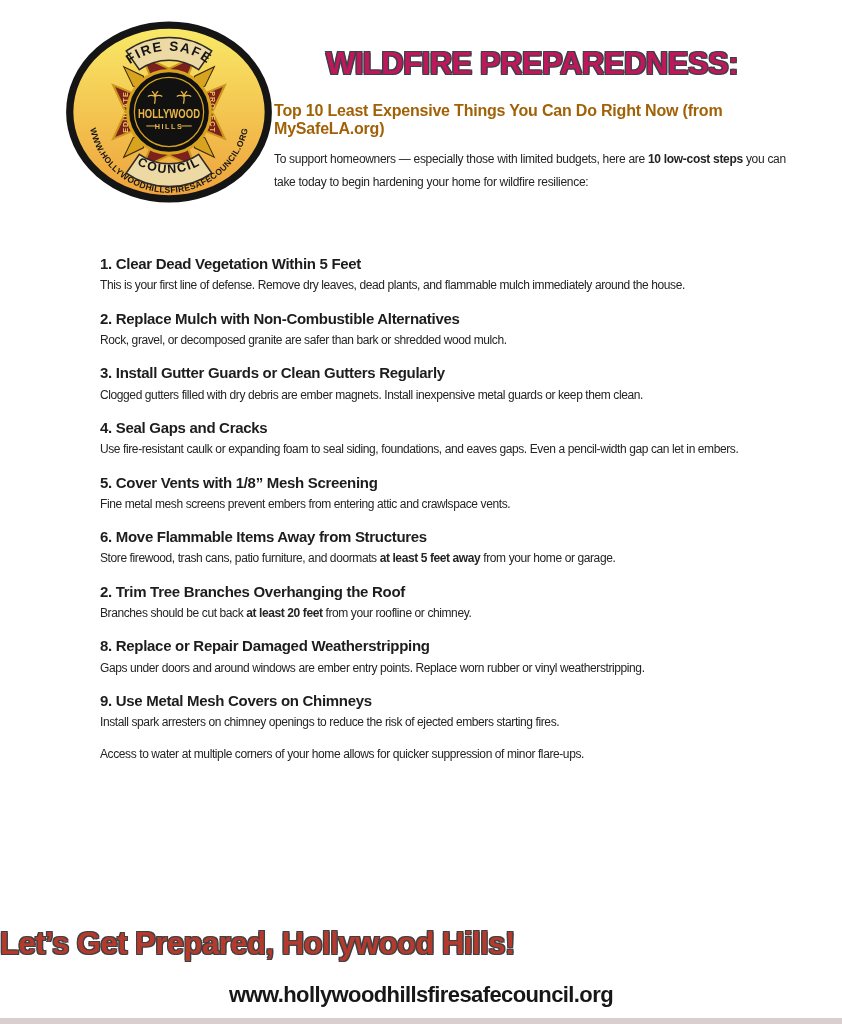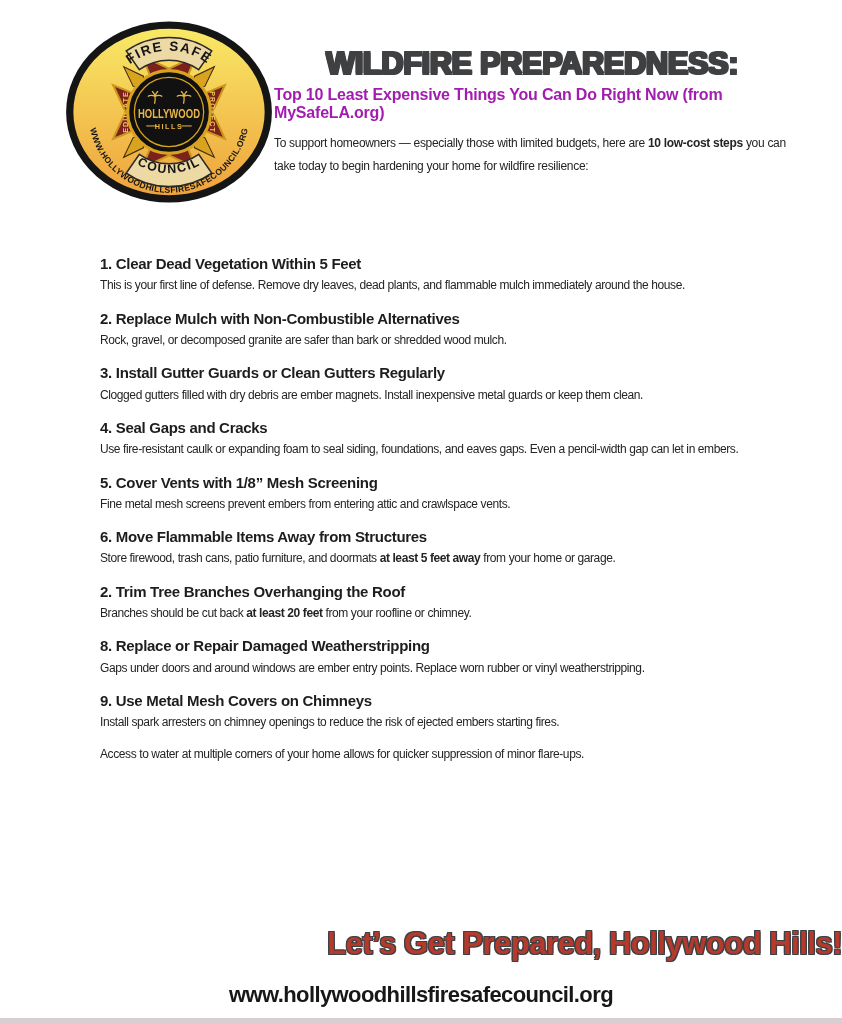--- a/index.html
+++ b/index.html
@@ -4,32 +4,32 @@
 <style>
   html,body{margin:0;padding:0;}
   body{
     width:842px;height:1024px;position:relative;background:#ffffff;
     font-family:"Liberation Sans",sans-serif;color:#202020;overflow:hidden;
   }
   .logo-wrap{position:absolute;left:64px;top:21px;width:210px;height:182px;}
   .header-text{position:absolute;left:274px;top:46px;width:516px;}
   .page-title{
     margin:0;text-align:center;font-size:31px;font-weight:bold;letter-spacing:-0.5px;
-    color:#404040;
+    color:#be185d;
     text-shadow:-1.2px -1.2px 0 #3d4045,1.2px -1.2px 0 #3d4045,-1.2px 1.2px 0 #3d4045,1.2px 1.2px 0 #3d4045;
   }
-  .subtitle{margin:4px 0 0;font-size:16px;font-weight:bold;letter-spacing:-0.2px;color:#a21caf;}
+  .subtitle{margin:20px 0 0;font-size:16px;font-weight:bold;letter-spacing:-0.2px;color:#a16207;}
   .intro{margin:10px 0 0;font-size:12px;line-height:1.9;letter-spacing:-0.3px;color:#242424;}
   .b{font-weight:bold;}
   .tips{position:absolute;left:56px;top:252px;width:736px;margin-left:44px;}
   .item{margin-bottom:11px;}
   .item-heading{font-size:15px;font-weight:bold;line-height:1.55;letter-spacing:-0.3px;color:#1d1d1d;}
   .item-body{font-size:12px;line-height:1.7;letter-spacing:-0.4px;color:#242424;}
   .tagline{
-    position:absolute;left:0;top:926px;width:100%;text-align:right;margin:0;
+    position:absolute;left:0;top:926px;width:100%;text-align:left;margin:0;
     font-size:31px;font-weight:bold;letter-spacing:-0.5px;color:#b43a2c;
     text-shadow:-1.2px -1.2px 0 #3d4045,1.2px -1.2px 0 #3d4045,-1.2px 1.2px 0 #3d4045,1.2px 1.2px 0 #3d4045;
   }
   .site-url{
     position:absolute;left:0;top:982px;width:100%;text-align:center;margin:0;
     font-size:22px;font-weight:bold;letter-spacing:-0.6px;color:#171717;
   }
   .bottom-bar{position:absolute;left:0;bottom:0;width:100%;height:6px;background:#d9ced0;}
 </style>
 </head>

